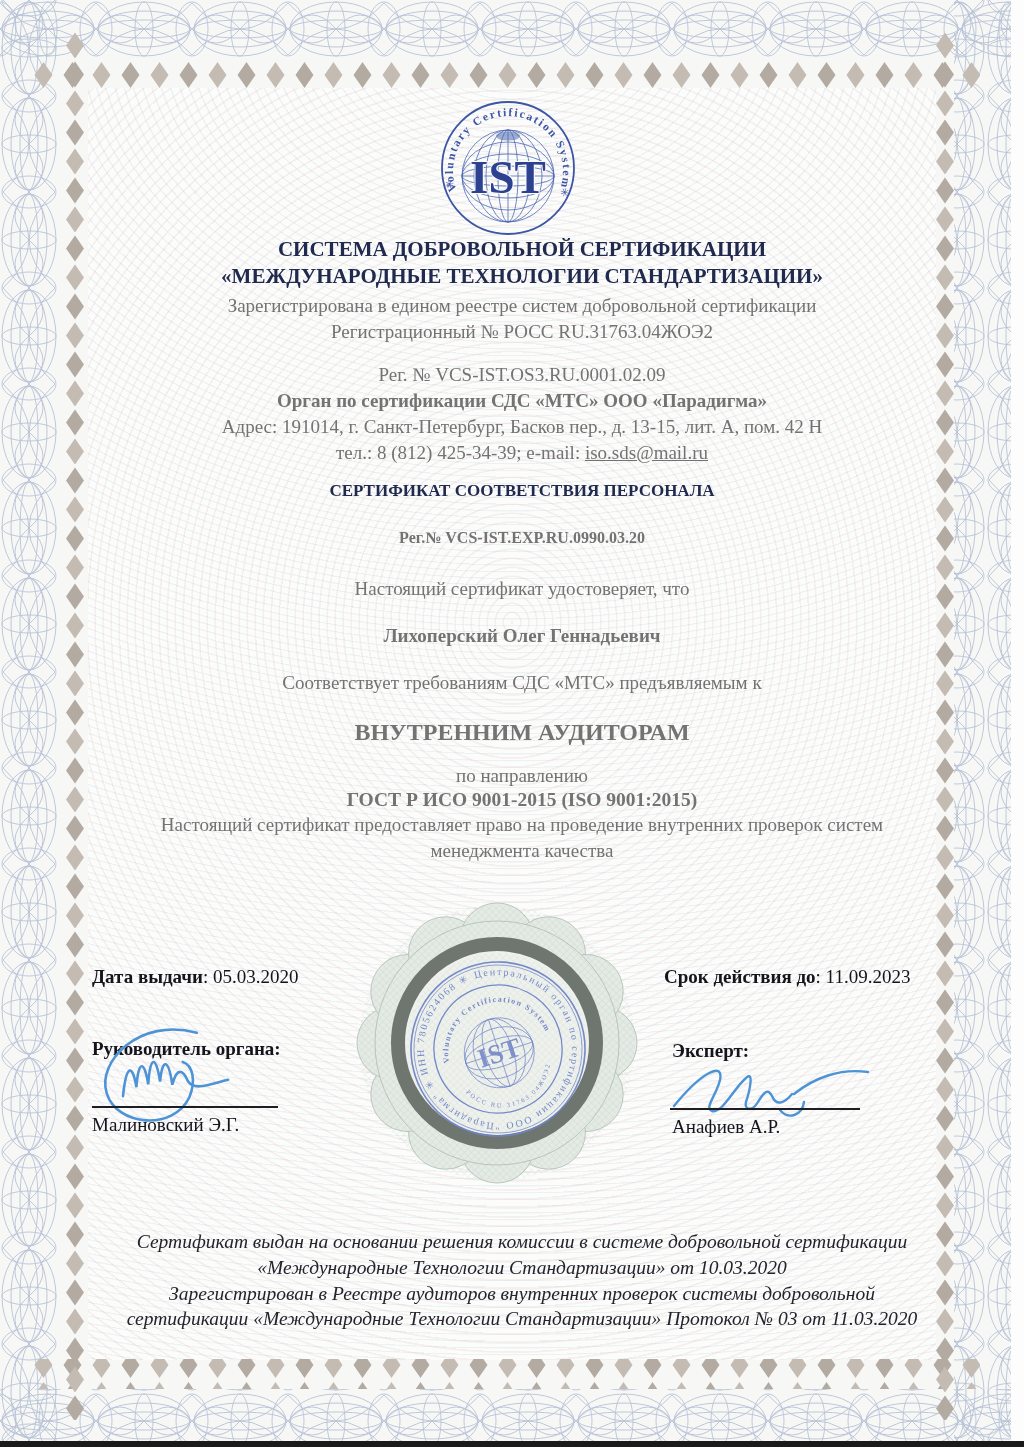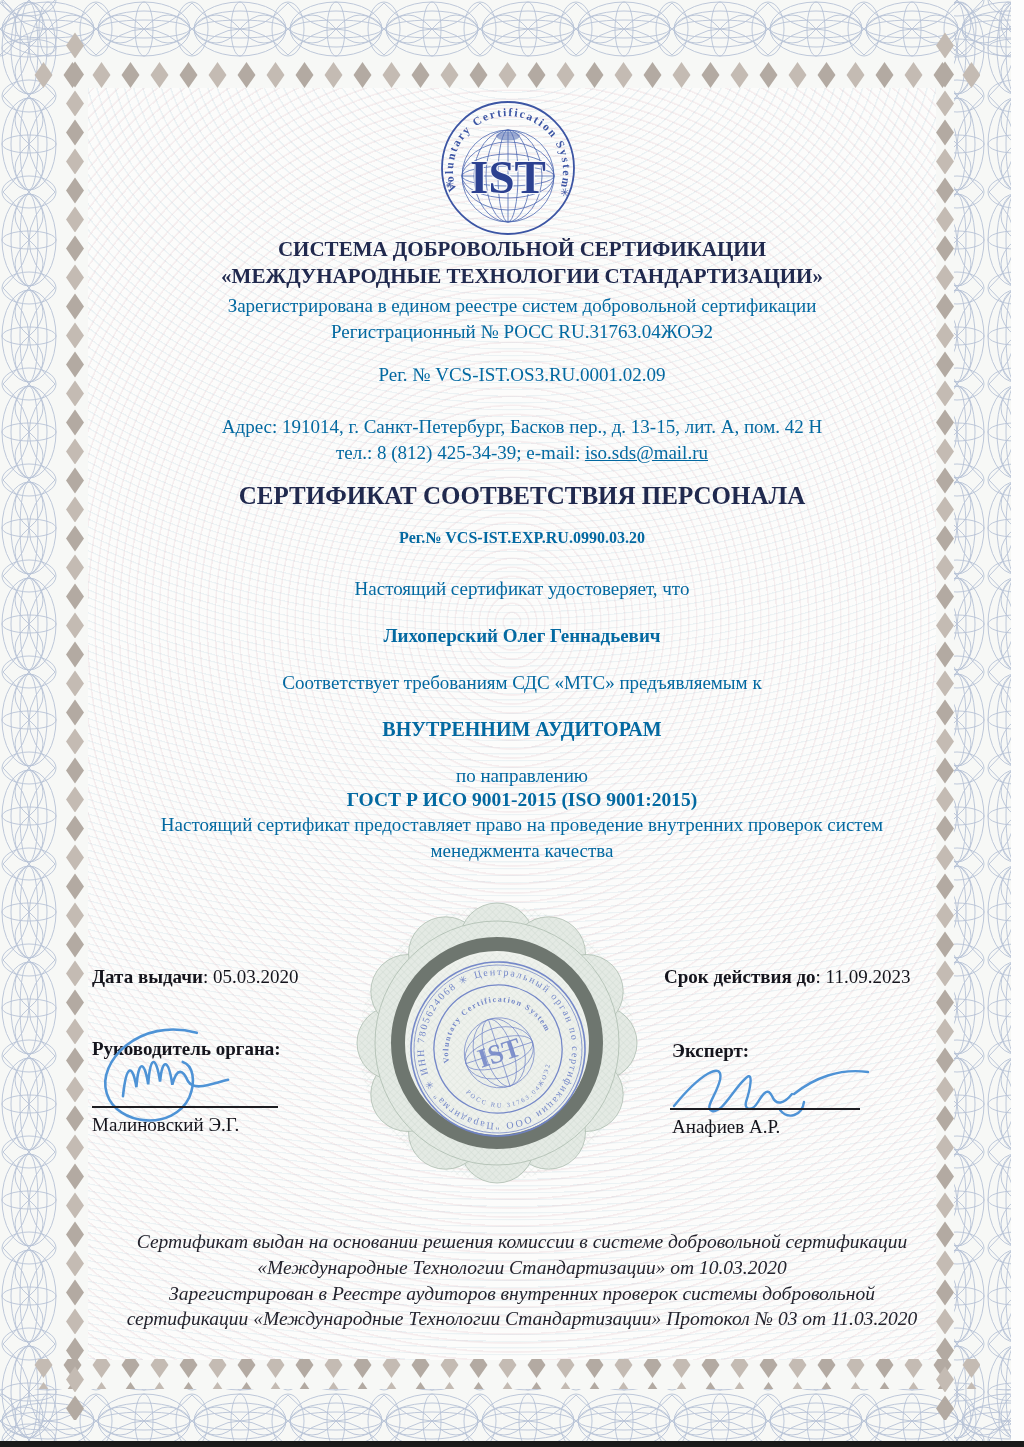--- a/index.html
+++ b/index.html
@@ -6,26 +6,26 @@
   body{width:1024px;height:1447px;position:relative;background:#ffffff;overflow:hidden;
        font-family:"Liberation Serif","DejaVu Serif",serif;}
   .cert{position:absolute;inset:0;background:#f7f8f6;}
   .inner-paper{position:absolute;left:88px;top:88px;width:848px;height:1272px;
     background-color:#fcfcfb;
     background-image:
       repeating-radial-gradient(ellipse 120% 90% at 50% 42%, rgba(214,168,178,0.17) 0px, rgba(214,168,178,0.17) 1px, rgba(255,255,255,0) 2px, rgba(255,255,255,0) 8px),
       repeating-radial-gradient(ellipse 150% 75% at 50% -5%, rgba(150,190,208,0.16) 0px, rgba(150,190,208,0.16) 1px, rgba(255,255,255,0) 2px, rgba(255,255,255,0) 9px);
   }
   .border-svg{position:absolute;left:0;top:0;}
-  .tc{position:absolute;left:95px;width:854px;text-align:center;color:#0369a1;
+  .tc{position:absolute;left:95px;width:854px;text-align:center;color:#737373;
       font-size:19px;line-height:1.25;white-space:nowrap;}
   .b{font-weight:bold;}
   .navy{color:#20294e;}
   .f21{font-size:21px;}
-  .f20{font-size:20px;}
+  .f20{font-size:24px;}
   .lbl{position:absolute;font-size:19px;color:#14141c;white-space:nowrap;}
   .sig-line{position:absolute;height:2px;background:#1d1d22;}
   .footer-line{position:absolute;left:95px;width:854px;text-align:center;
       font-style:italic;font-size:19.5px;color:#23232d;white-space:nowrap;}
   .email-u{text-decoration:underline;}
   .scan-strip{position:absolute;left:0;top:1441px;width:1024px;height:6px;background:#1b1b1b;}
   .edge-right{position:absolute;right:0;top:0;width:13px;height:1447px;background:#fdfdfd;}
   svg text{font-family:"Liberation Serif","DejaVu Serif",serif;}
 </style>
 </head>
@@ -104,24 +104,25 @@
     <text x="121" y="96" font-size="11" fill="#3c55a4" transform="rotate(62 121 96)">✳</text>
     <text x="70" y="99" text-anchor="middle" font-size="47" font-weight="bold" fill="#2c4190" style="paint-order:stroke;stroke:#f8f9fb;stroke-width:2px;">IST</text>
   </svg>
 
   <div class="tc b navy f21" style="top:263px;">«МЕЖДУНАРОДНЫЕ ТЕХНОЛОГИИ СТАНДАРТИЗАЦИИ»</div>
   <div class="tc b navy f21" style="top:236px;">СИСТЕМА ДОБРОВОЛЬНОЙ СЕРТИФИКАЦИИ</div>
   <div class="tc" style="top:294px;">Зарегистрирована в едином реестре систем добровольной сертификации</div>
   <div class="tc" style="top:320px;">Регистрационный № РОСС RU.31763.04ЖОЭ2</div>
 
   <div class="tc" style="top:363px;">Рег. № VCS-IST.OS3.RU.0001.02.09</div>
+  <div class="tc b" style="top:389px;">Орган по сертификации СДС «МТС» ООО «Парадигма»</div>
   <div class="tc" style="top:415px;">Адрес: 191014, г. Санкт-Петербург, Басков пер., д. 13-15, лит. А, пом. 42 Н</div>
   <div class="tc" style="top:441px;"><span>тел.: 8 (812) 425-34-39; e-mail: </span><span class="email-u">iso.sds@mail.ru</span></div>
 
-  <div class="tc b navy" style="top:480px;font-size:25px;">СЕРТИФИКАТ СООТВЕТСТВИЯ ПЕРСОНАЛА</div>
+  <div class="tc b navy" style="top:480px;font-size:17px;">СЕРТИФИКАТ СООТВЕТСТВИЯ ПЕРСОНАЛА</div>
   <div class="tc b" style="top:528px;font-size:16px;">Рег.№ VCS-IST.EXP.RU.0990.03.20</div>
   <div class="tc" style="top:577px;">Настоящий сертификат удостоверяет, что</div>
   <div class="tc b" style="top:624px;">Лихоперский Олег Геннадьевич</div>
   <div class="tc" style="top:671px;">Соответствует требованиям СДС «МТС» предъявляемым к</div>
   <div class="tc b f20" style="top:717px;">ВНУТРЕННИМ АУДИТОРАМ</div>
   <div class="tc" style="top:764px;">по направлению</div>
   <div class="tc b" style="top:788px;font-size:19.5px;">ГОСТ Р ИСО 9001-2015 (ISO 9001:2015)</div>
   <div class="tc" style="top:813px;">Настоящий сертификат предоставляет право на проведение внутренних проверок систем</div>
   <div class="tc" style="top:839px;">менеджмента качества</div>
 

